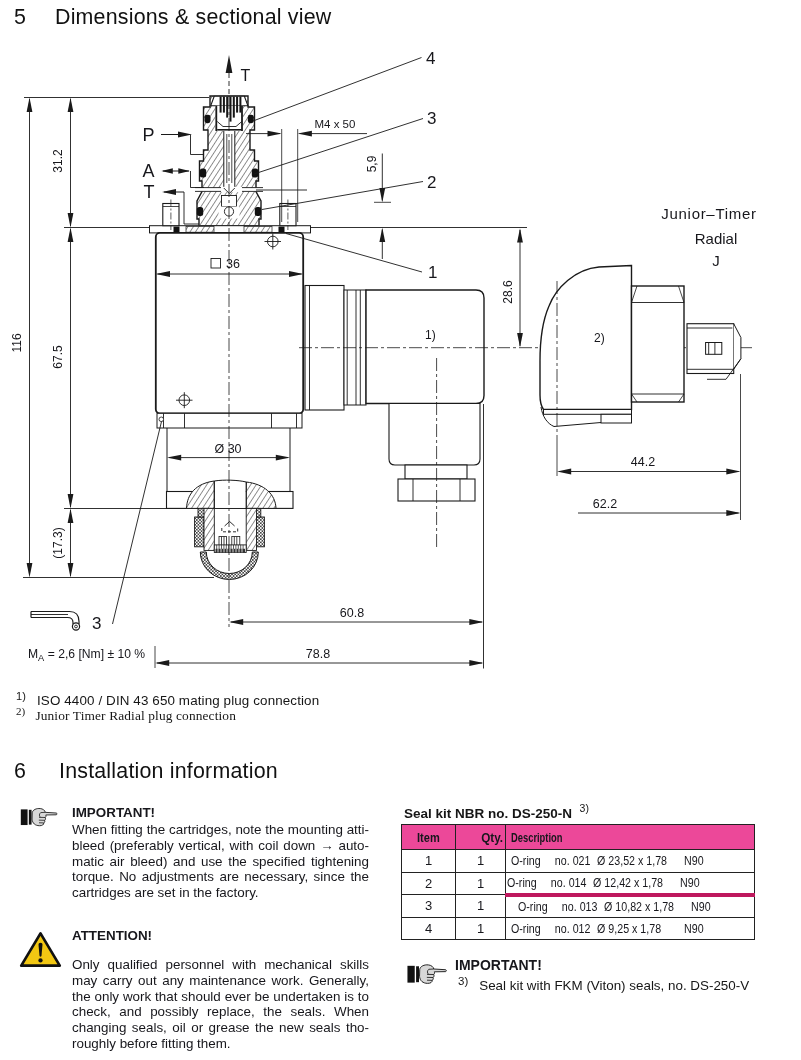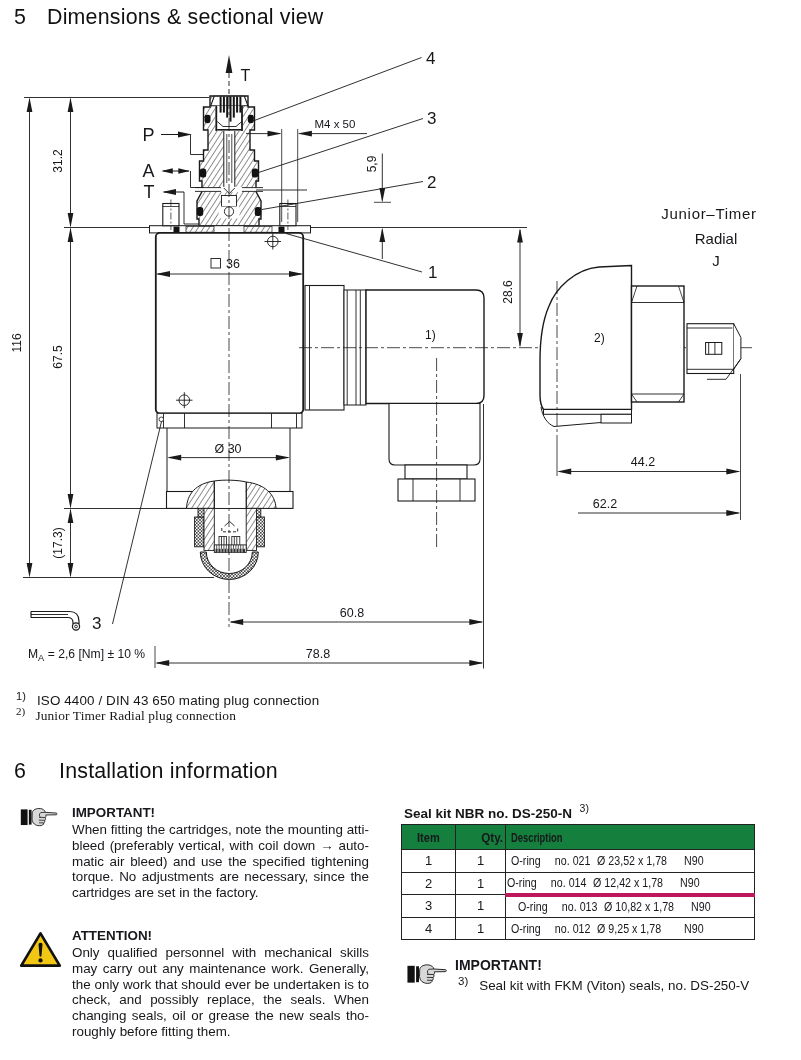--- a/index.html
+++ b/index.html
@@ -10,21 +10,21 @@
   .bt{font-size:13.4px;line-height:15.8px;color:#17171c;}
   sup{font-size:9.5px;}
   table.seal{border-collapse:collapse;font-size:13px;color:#17171c;}
 </style>
 </head>
 <body>
 <div id="page">
 
 <div class="abs h1" style="left:14px;top:5px;">5</div>
 
-<div class="abs h1" style="left:47px;top:5px;">Dimensions &amp; sectional view</div>
+<div class="abs h1" style="left:55px;top:5px;">Dimensions &amp; sectional view</div>
 
 <svg class="abs" style="left:0;top:0;" width="801" height="690" viewBox="0 0 801 690" fill="none" stroke-linecap="butt">
 <defs>
 <pattern id="hat" width="4.6" height="4.6" patternUnits="userSpaceOnUse" patternTransform="rotate(33)">
   <rect width="4.6" height="4.6" fill="#ffffff"></rect>
   <line x1="0" y1="0" x2="0" y2="4.6" stroke="#242424" stroke-width="1"></line>
 </pattern>
 <pattern id="xhat" width="3.2" height="3.2" patternUnits="userSpaceOnUse">
   <rect width="3.2" height="3.2" fill="#ffffff"></rect>
   <path d="M0 0 L3.2 3.2 M3.2 0 L0 3.2" stroke="#2a2a2a" stroke-width="0.7"></path>
@@ -430,34 +430,34 @@
 
 <svg class="abs" style="left:19px;top:931px;" width="43" height="37" viewBox="0 0 48 40">
 <path d="M24,2 L45.5,38 L2.5,38 Z" fill="#f2c713" stroke="#111" stroke-width="3" stroke-linejoin="round"></path>
 <path d="M24,12.5 C25.4,12.5 26.3,13.4 26.2,14.8 L25.2,26.5 C25.1,27.5 24.9,28 24,28 C23.1,28 22.9,27.5 22.8,26.5 L21.8,14.8 C21.7,13.4 22.6,12.5 24,12.5 Z" fill="#111"></path>
 <circle cx="24" cy="32.2" r="2.4" fill="#111"></circle>
 </svg>
 
 <div class="abs bt" style="left:72px;top:928px;font-weight:bold;">ATTENTION!</div>
 
 <div class="abs bt" style="left:72px;top:945px;width:297px;">
-<div style="text-align:justify;text-align-last:justify;">Only qualified personnel with mechanical skills</div>
+<div style="text-align:justify;text-align-last:justify;margin-top:12px;">Only qualified personnel with mechanical skills</div>
 <div style="text-align:justify;text-align-last:justify;">may carry out any maintenance work. Generally,</div>
 <div style="text-align:justify;text-align-last:justify;">the only work that should ever be undertaken is to</div>
 <div style="text-align:justify;text-align-last:justify;">check, and possibly replace, the seals. When</div>
 <div style="text-align:justify;text-align-last:justify;">changing seals, oil or grease the new seals tho-</div>
 <div>roughly before fitting them.</div>
 </div>
 
 <div class="abs" style="left:404px;top:802px;font-size:13.5px;font-weight:bold;">Seal kit NBR no. DS-250-N&nbsp;&nbsp;<sup style="font-weight:normal;font-size:10.5px;">3)</sup></div>
 
 <div class="abs" style="left:401px;top:824px;width:354px;">
 <table class="seal" style="width:354px;border:1.6px solid #222;">
 <tbody>
-          <tr style="background:#15803d;height:25px;">
+          <tr style="background:#ec4899;height:25px;">
   <td style="width:52px;text-align:center;border-right:1px solid #222;border-bottom:1.6px solid #222;font-weight:bold;"><span style="display:inline-block;transform:scaleX(0.85);">Item</span></td>
   <td style="width:47.5px;text-align:right;border-right:1px solid #222;border-bottom:1.6px solid #222;font-weight:bold;"><span style="display:inline-block;transform:scaleX(0.9);">Qty.</span></td>
   <td style="padding-left:4.5px;border-bottom:1.6px solid #222;font-weight:bold;"><span style="display:inline-block;transform:scaleX(0.72);transform-origin:0 50%;">Description</span></td>
 </tr>
 <tr style="height:22.5px;">
   <td style="text-align:center;border-right:1px solid #222;border-bottom:1px solid #222;">1</td>
   <td style="text-align:center;border-right:1px solid #222;border-bottom:1px solid #222;">1</td>
   <td style="padding-left:4.5px;border-bottom:1px solid #222;"><span style="display:inline-block;transform:scaleX(0.82);transform-origin:0 50%;white-space:nowrap;"><span style="display:inline-block;width:53.5px;">O-ring</span><span style="display:inline-block;width:51.5px;">no. 021</span><span style="display:inline-block;width:106px;">Ø 23,52 x 1,78</span><span>N90</span></span></td>
 </tr>
 <tr style="height:22.5px;">

